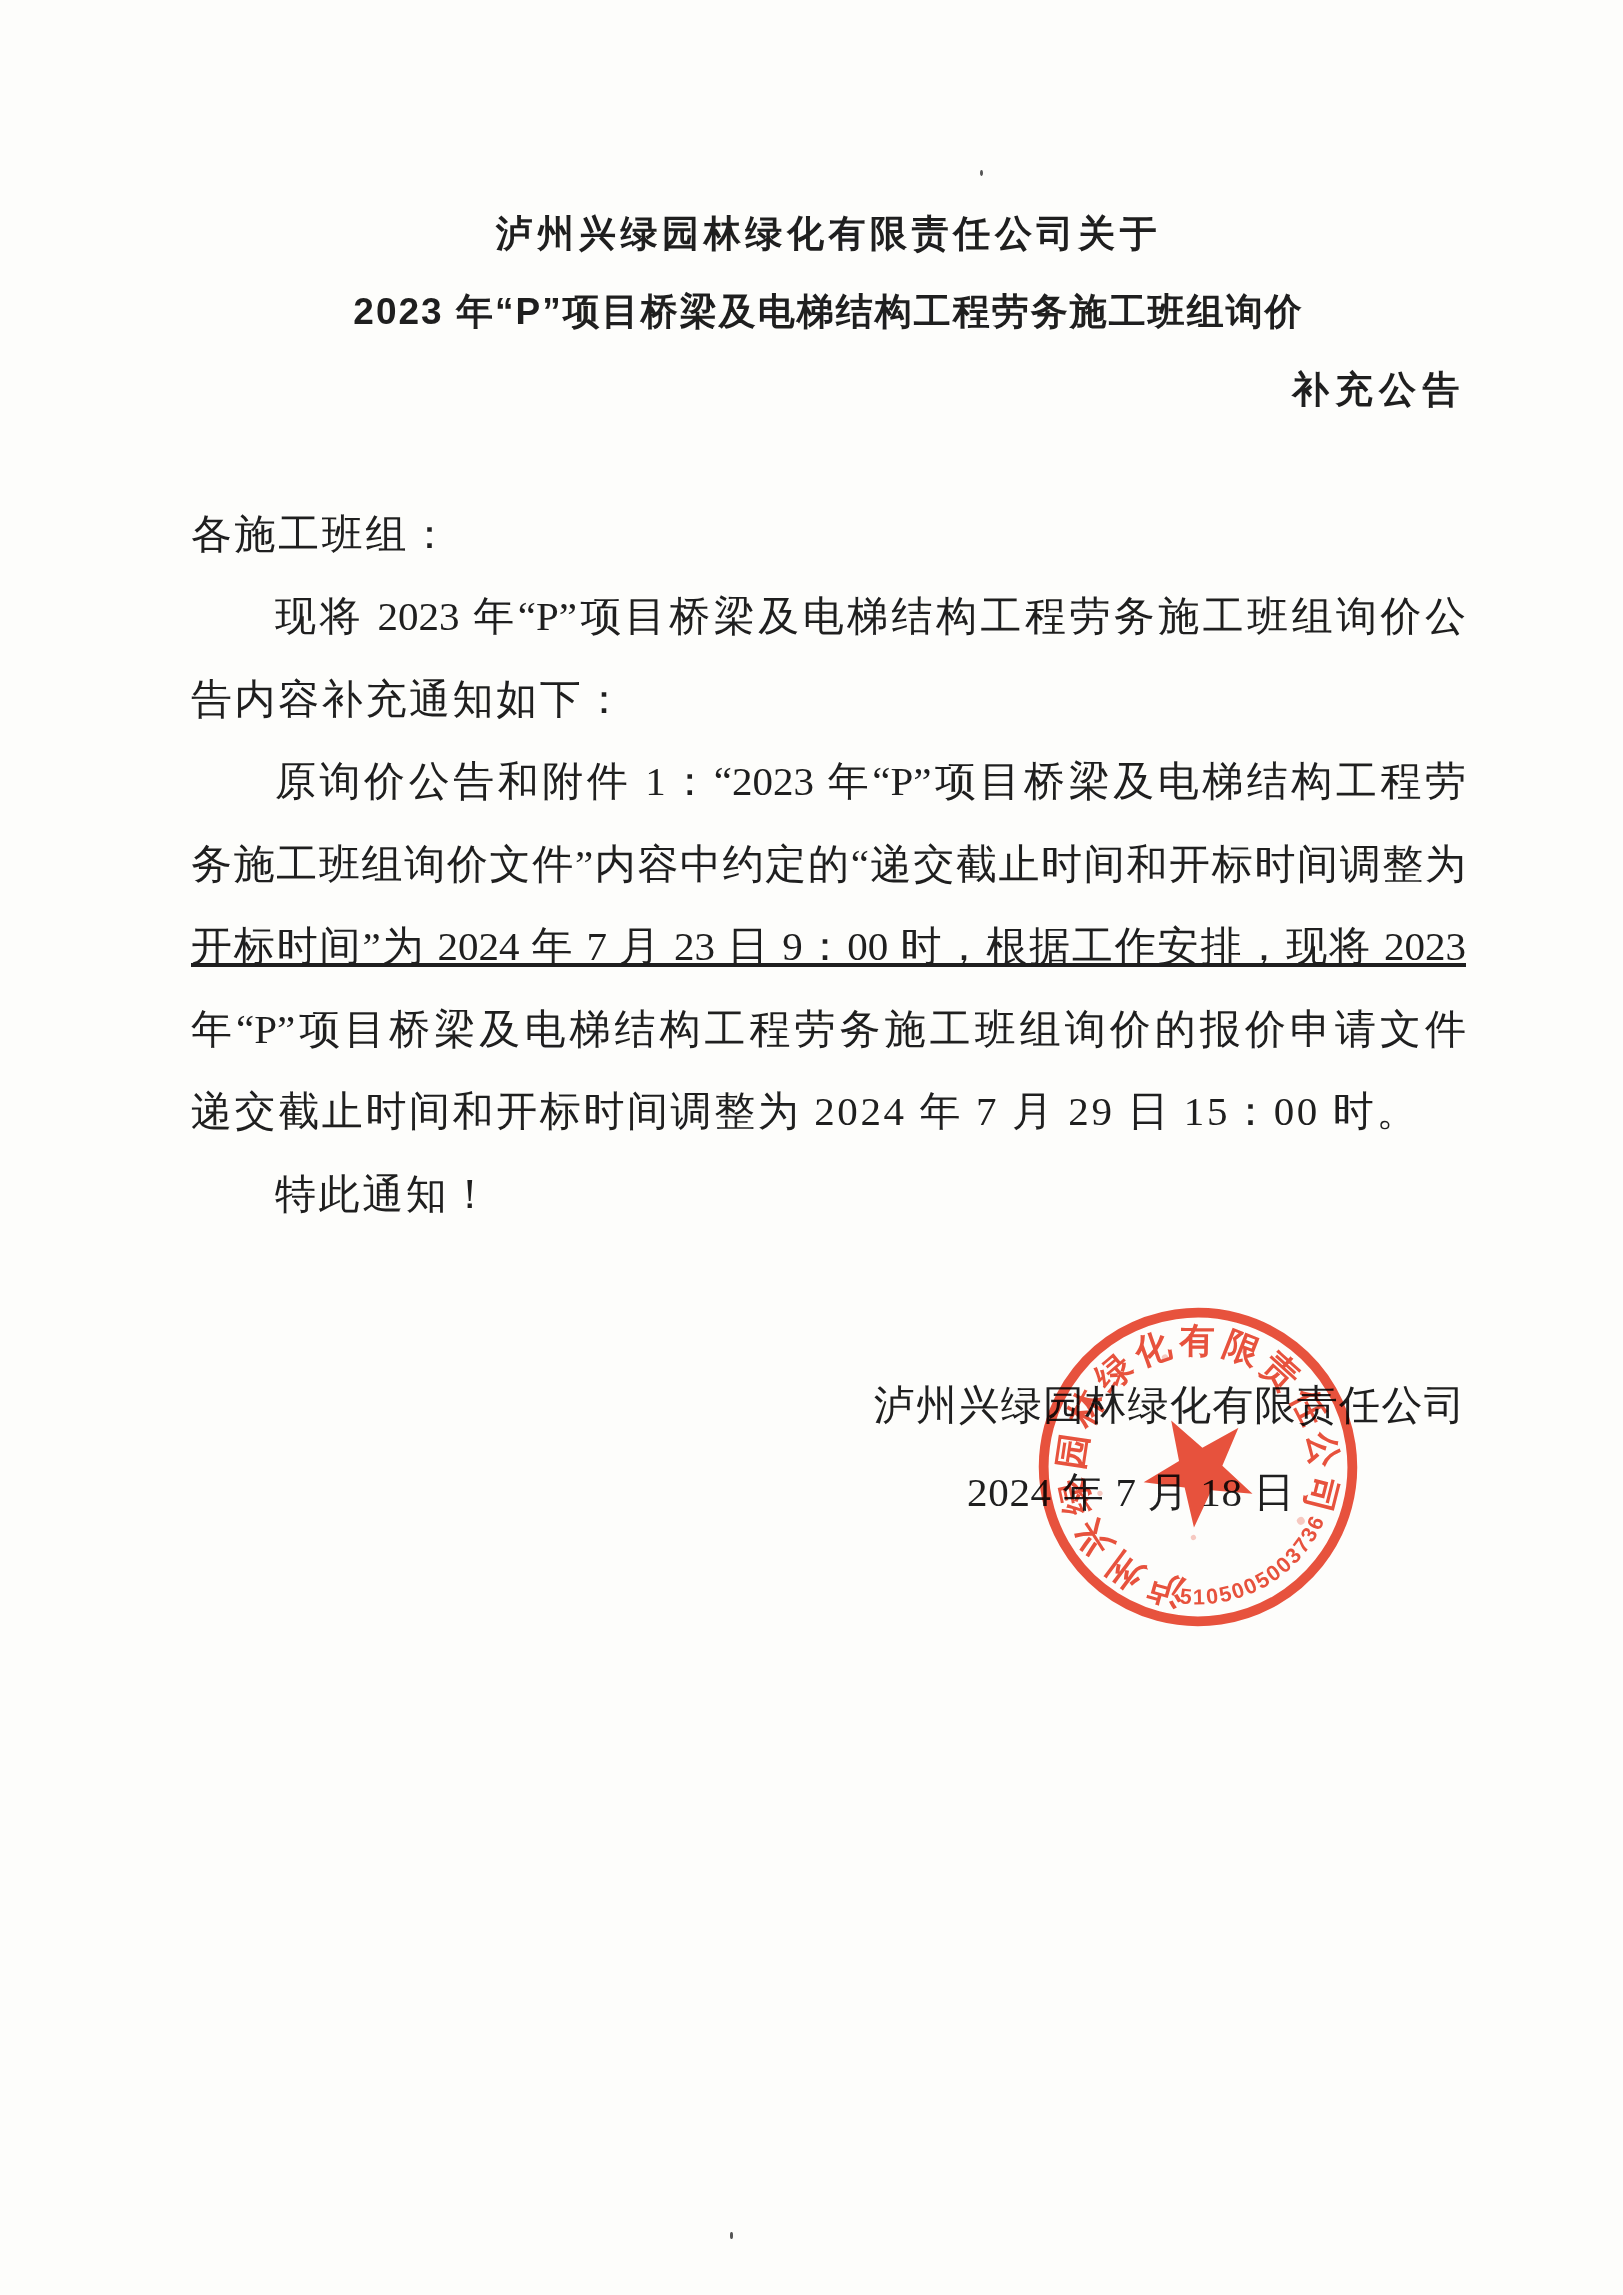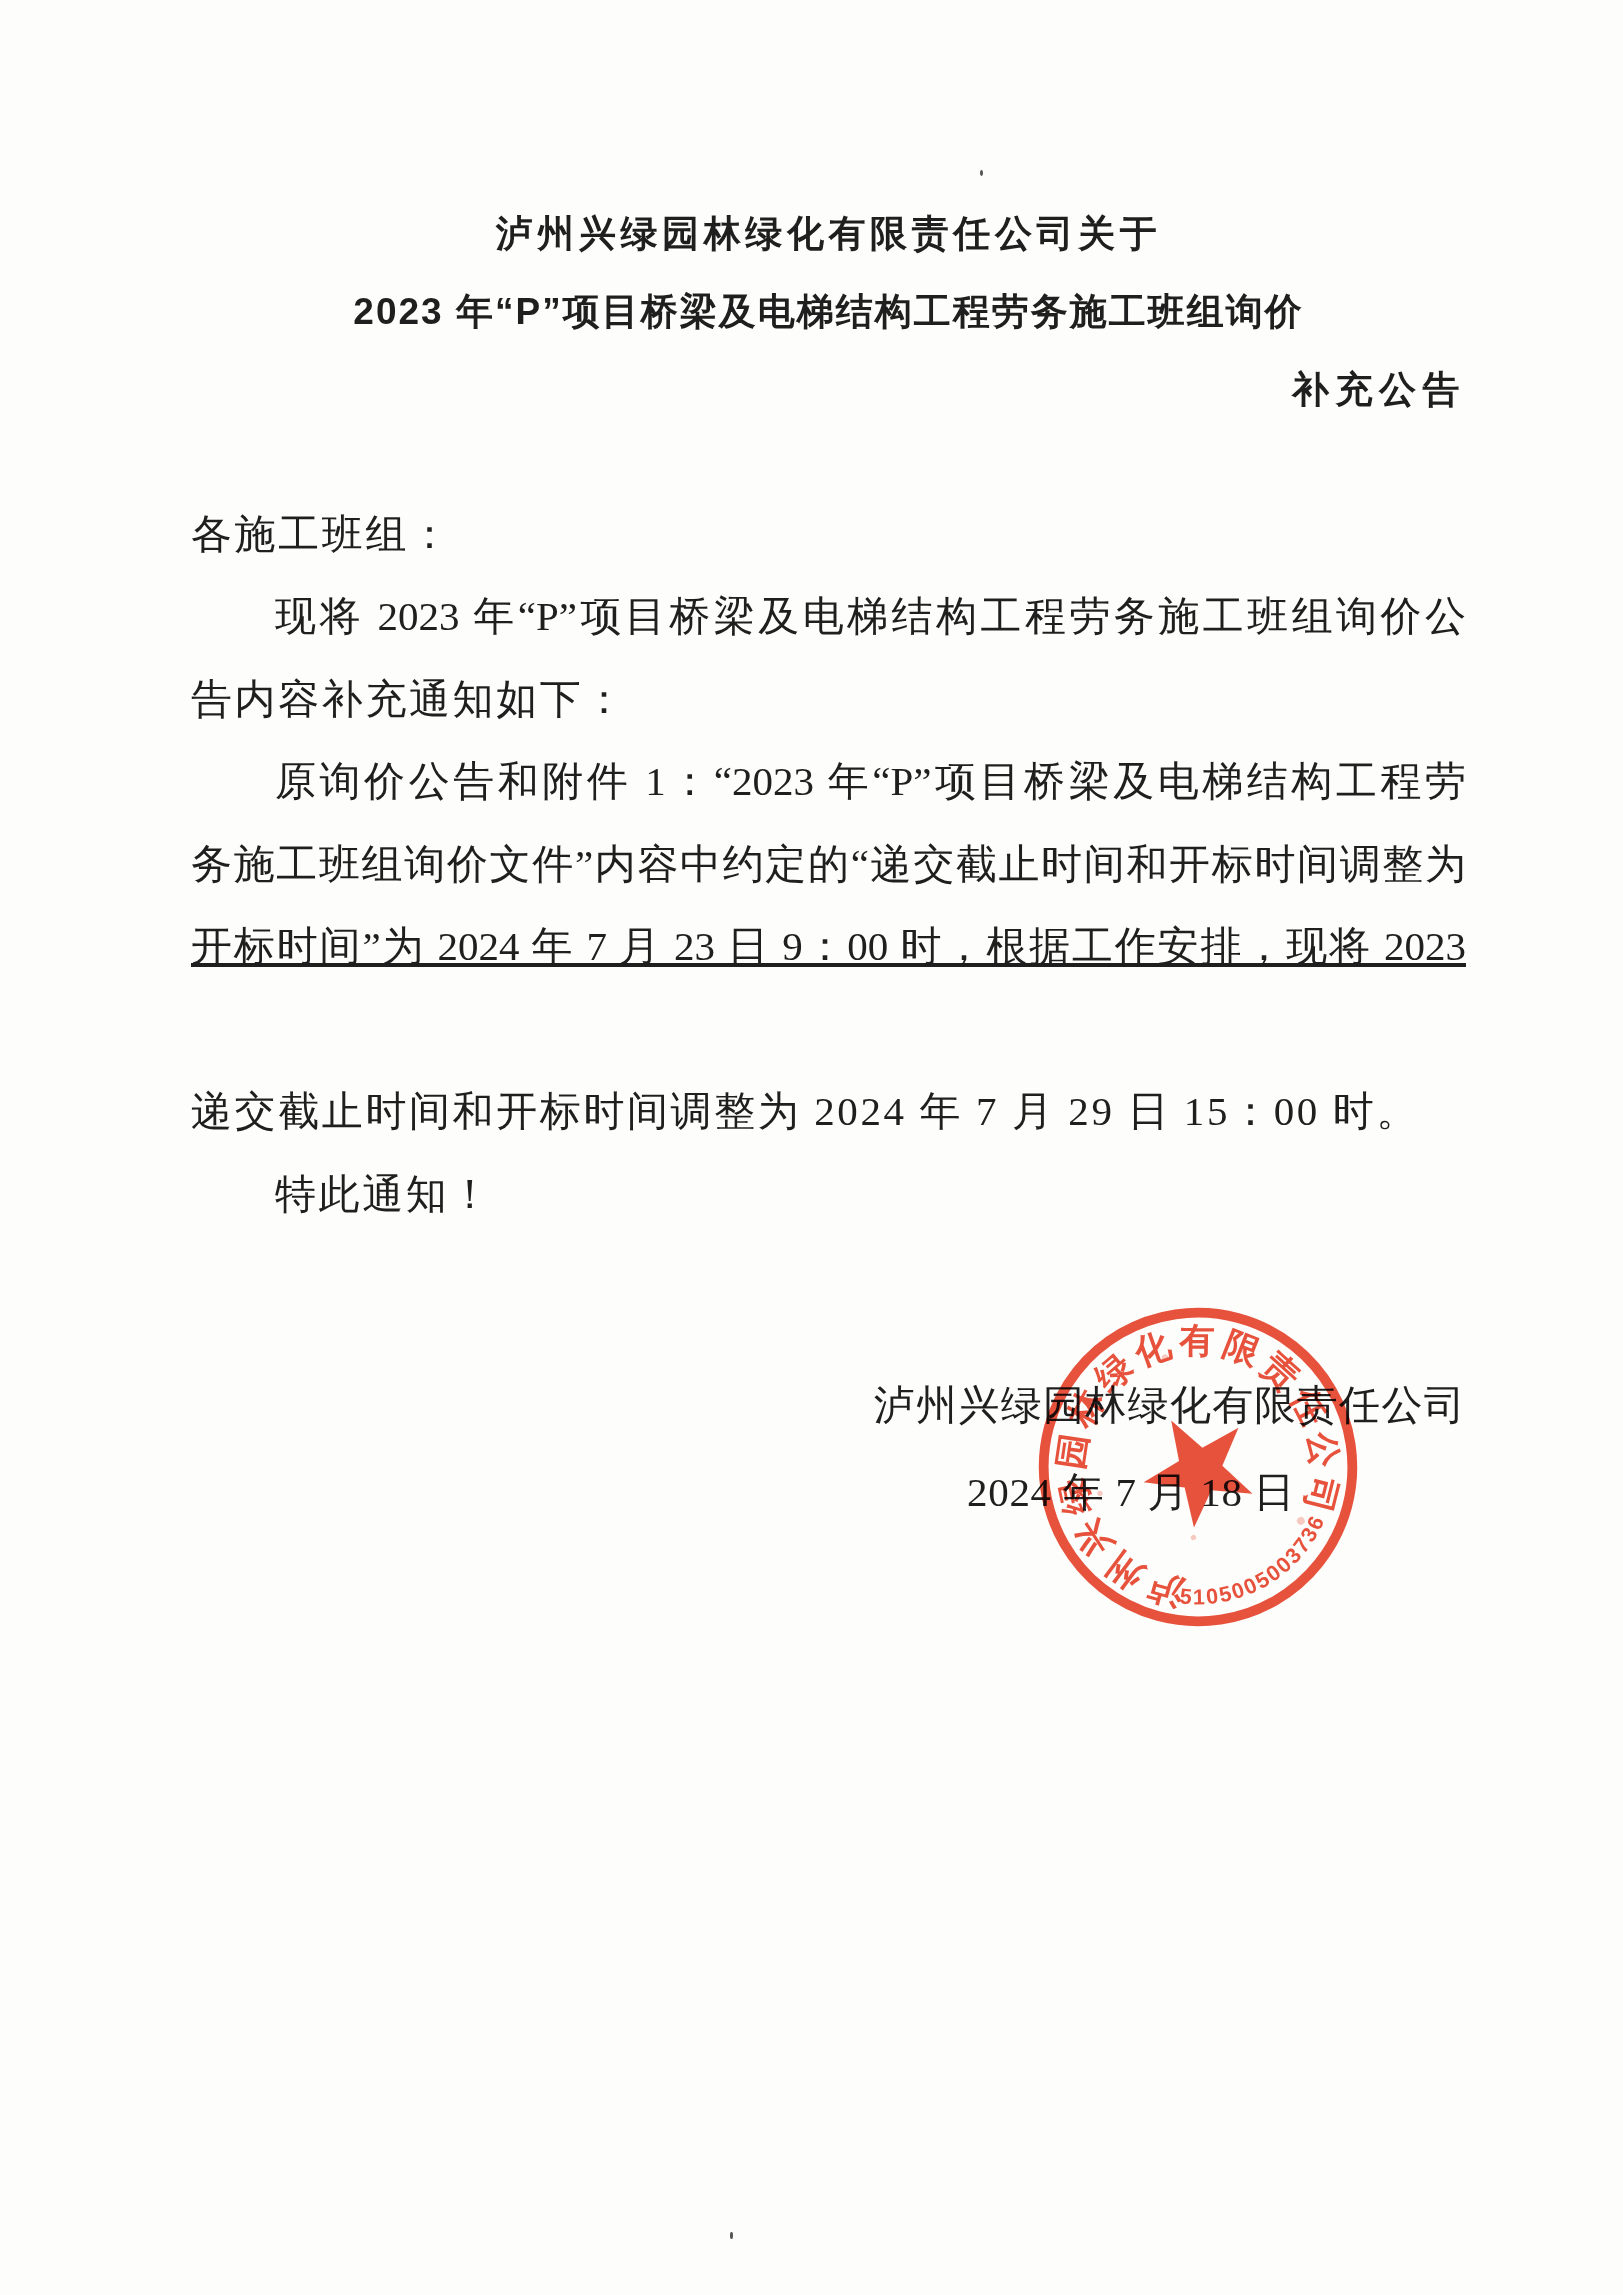--- a/index.html
+++ b/index.html
@@ -66,20 +66,21 @@
   <div class="title-line title-1">泸州兴绿园林绿化有限责任公司关于</div>
   <div class="title-line title-2">2023 年“P”项目桥梁及电梯结构工程劳务施工班组询价</div>
   <div class="title-line title-3">补充公告</div>
 
   <div class="bl l0">各施工班组：</div>
   <div class="bl l1 just ind">现将 2023 年“P”项目桥梁及电梯结构工程劳务施工班组询价公</div>
   <div class="bl l2">告内容补充通知如下：</div>
   <div class="bl l3 just ind">原询价公告和附件 1：“2023 年“P”项目桥梁及电梯结构工程劳</div>
   <div class="bl l4 just">务施工班组询价文件”内容中约定的“递交截止时间和开标时间调整为</div>
   <div class="bl l5 just">开标时间”为 2024 年 7 月 23 日 9：00 时，根据工作安排，现将 2023</div>
+  <div class="bl l6 just">年“P”项目桥梁及电梯结构工程劳务施工班组询价的报价申请文件</div>
   <div class="bl l7">递交截止时间和开标时间调整为 2024 年 7 月 29 日 15：00 时。</div>
   <div class="bl l8 ind">特此通知！</div>
 
   <div class="sig-company">泸州兴绿园林绿化有限责任公司</div>
   <div class="sig-date">2024 年 7 月 18 日</div>
 
   <div class="seal">
     <svg viewBox="-260 -260 520 520">
       <defs>
         <path id="sealTopArc" d="M -100.4 143.4 A 175 175 0 1 1 100.4 143.4" fill="none"></path>

